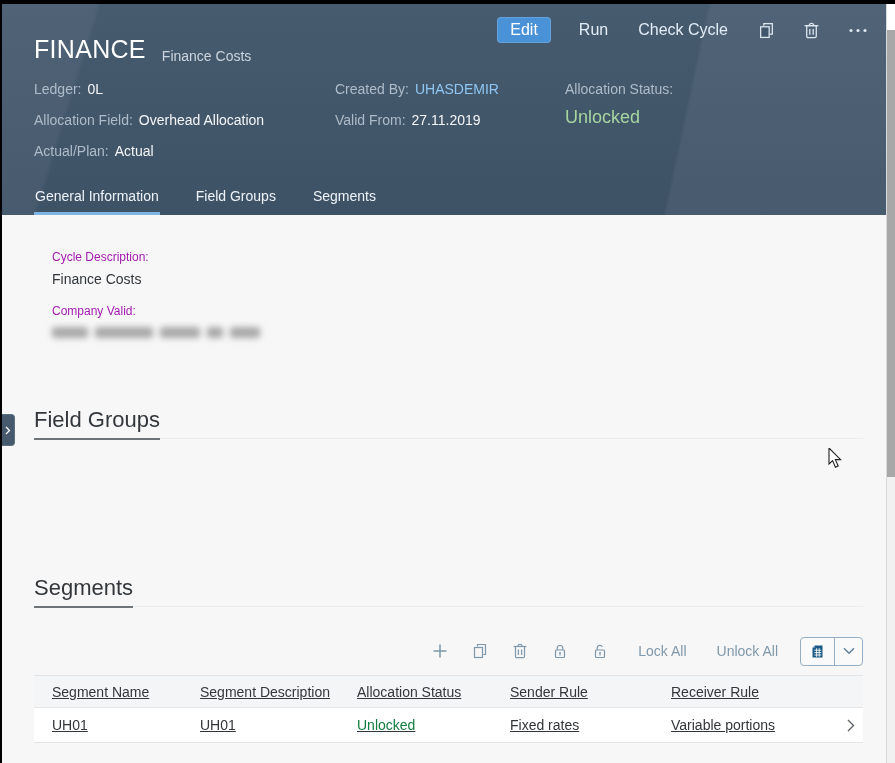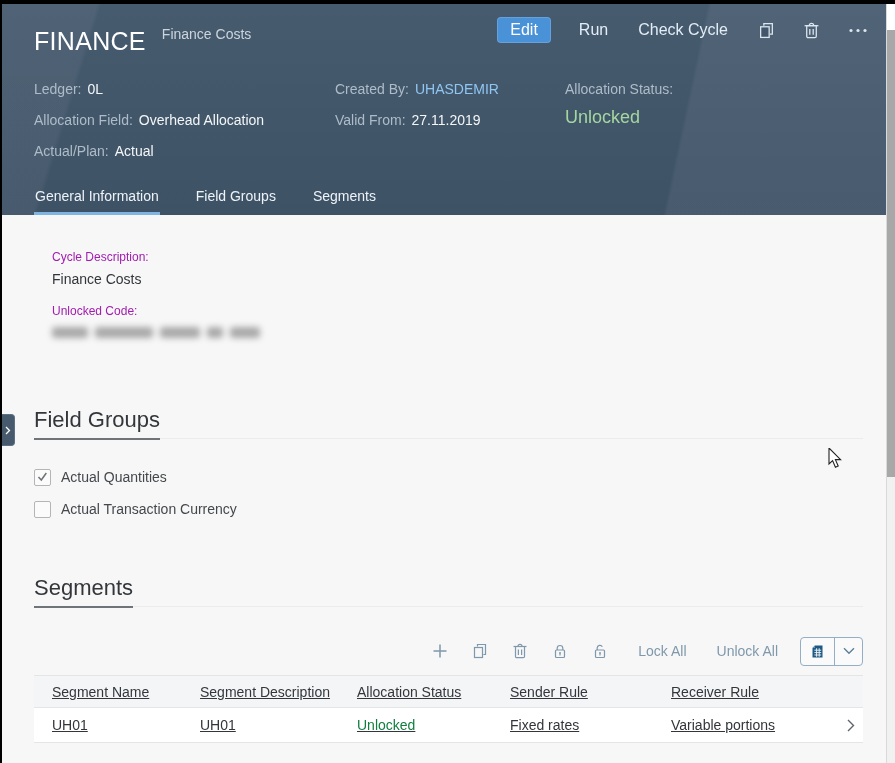--- a/index.html
+++ b/index.html
@@ -15,21 +15,21 @@
   .shell{position:absolute;left:2px;top:4px;width:884px;height:759px;}
 
   
   .obj-header{
     position:relative;height:211px;color:#fff;
     background:
       linear-gradient(102deg, rgba(255,255,255,0) 76%, rgba(255,255,255,0.055) 76.4%),
       linear-gradient(287deg, rgba(255,255,255,0) 89.5%, rgba(255,255,255,0.05) 90%),
       linear-gradient(180deg,#475b6f 0%, #42566a 55%, #3e5266 100%);
   }
-  .title-row{position:absolute;top:22px;left:32px;display:flex;align-items:flex-start;}
+  .title-row{position:absolute;top:30px;left:32px;display:flex;align-items:flex-end;}
   .obj-title{font-size:25px;line-height:30px;font-weight:400;color:#ffffff;letter-spacing:.3px;}
   .obj-subtitle{font-size:14px;color:#ccd5dd;margin-left:16px;}
 
   .hdr-actions{position:absolute;top:13px;right:18px;display:flex;align-items:center;}
   .btn-emph{
     border:1px solid rgba(255,255,255,.15);border-radius:4px;padding:3px 12px;
     font-size:16px;color:#fff;cursor:default;
   }
   .btn-transparent{font-size:16px;color:#e3edf6;padding:4px 2px;margin-left:26px;}
   .hdr-icon-btn{margin-left:28px;display:flex;align-items:center;color:#dce6ef;}
@@ -191,55 +191,41 @@
 
   <div class="content">
 
     <div class="gi-grid">
       <div>
         <div class="field">
           <div class="f-label">Cycle Description:</div>
           <div class="f-value">Finance Costs</div>
         </div>
         <div class="field">
-          <div class="f-label">Unlocked Code:</div>
+          <div class="f-label">Company Valid:</div>
           <div class="redacted">
             <i style="width:36px;"></i>
               <i style="width:58px;"></i>
               <i style="width:40px;"></i>
               <i style="width:16px;"></i>
               <i style="width:30px;"></i>
           </div>
         </div>
       </div>
     </div>
 
     <div class="expander">
       <svg width="6" height="9" viewBox="0 0 6 9" fill="none" stroke="#ffffff" stroke-width="1.3">
           <path d="M1 1l3.5 3.5L1 8"></path>
         </svg>
     </div>
 
     <div class="section sec-fg">
       <div class="sec-head">
         <h2 class="sec-title">Field Groups</h2>
-      </div>
-      <div class="cb-list">
-        <div class="cb-row">
-          <span class="cb-box">
-            <svg width="11" height="10" viewBox="0 0 11 10" fill="none" stroke="#6e7276" stroke-width="1.5">
-                <path d="M1.5 5l2.8 3 5-7"></path>
-              </svg>
-          </span>
-          <span class="cb-label">Actual Quantities</span>
-        </div>
-        <div class="cb-row">
-          <span class="cb-box"></span>
-          <span class="cb-label">Actual Transaction Currency</span>
-        </div>
       </div>
     </div>
 
     <div class="section sec-seg">
       <div class="sec-head">
         <h2 class="sec-title">Segments</h2>
       </div>
 
       <div class="seg-toolbar">
         <span class="tb-icon" style="margin-left:0;">

